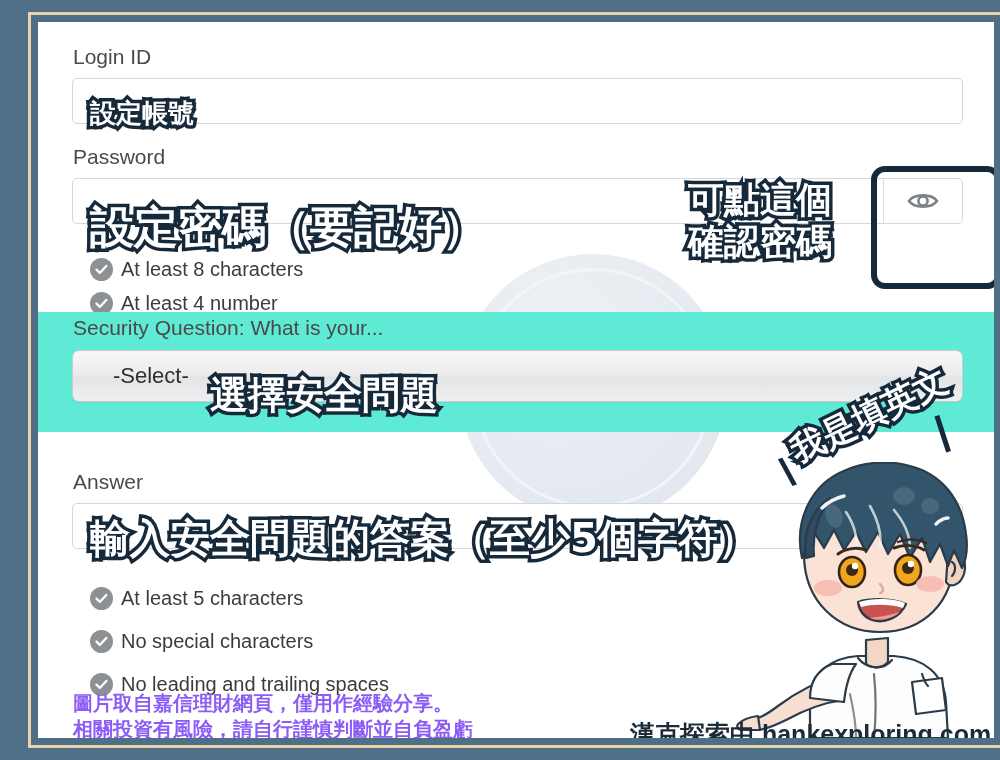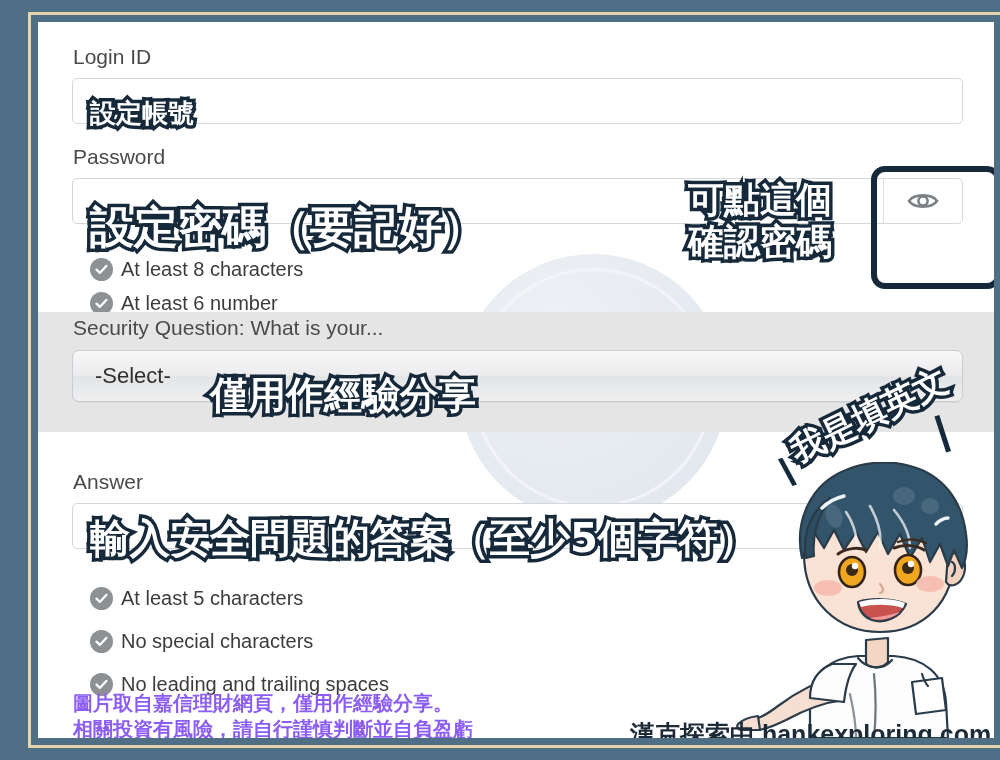--- a/index.html
+++ b/index.html
@@ -67,31 +67,31 @@
   .req-check{
     width:23px;height:23px;border-radius:50%;background:#8e9194;
     display:flex;align-items:center;justify-content:center;flex:0 0 auto;
   }
   .req-check svg{display:block;}
   .req-text{font-size:20px;color:#3c3c3c;white-space:nowrap;}
   #pw-req-1{left:52px;top:236px;}
   #pw-req-2{left:52px;top:270px;}
   
   #secq-block{
-    position:absolute;left:0px;top:290px;width:956px;height:120px;background:#e5e5e5;
+    position:absolute;left:0px;top:290px;width:956px;height:120px;background:#5eead4;
   }
   #secq-label{left:35px;top:4px;position:absolute;font-size:21px;color:#4a4a4a;}
   #secq-select{
     position:absolute;left:34px;top:38px;width:891px;height:52px;
     box-sizing:border-box;border:1px solid #c9ccd0;border-radius:7px;
     background:linear-gradient(180deg,#f7f7f8 0%,#ececee 48%,#e3e4e6 52%,#efeff0 100%);
     display:flex;align-items:center;
     box-shadow:0 1px 1px rgba(0,0,0,.05);
   }
-  #secq-select-text{font-size:22px;color:#2f2f2f;padding-left:22px;}
+  #secq-select-text{font-size:22px;color:#2f2f2f;padding-left:40px;}
   
   #answer-label{left:35px;top:448px;}
   #answer-input{left:34px;top:481px;width:891px;height:46px;}
   #ans-req-1{left:52px;top:565px;}
   #ans-req-2{left:52px;top:608px;}
   #ans-req-3{left:52px;top:651px;}
   
   .anno{
     position:absolute;font-weight:bold;color:#fff;
     -webkit-text-stroke:7px #16293a;
@@ -166,30 +166,30 @@
           </svg>
       </span>
       <span class="req-text">At least 8 characters</span>
     </div>
     <div class="req" id="pw-req-2">
       <span class="req-check">
         <svg width="13" height="11" viewBox="0 0 13 11">
             <path d="M1.5 5.6 L4.8 8.9 L11.3 1.9" fill="none" stroke="#fff" stroke-width="2.2" stroke-linecap="round" stroke-linejoin="round"></path>
           </svg>
       </span>
-      <span class="req-text">At least 6 number</span>
+      <span class="req-text">At least 4 number</span>
     </div>
 
     <div id="secq-block">
       <div id="secq-label">Security Question: What is your...</div>
       <div id="secq-select">
         <span id="secq-select-text">-Select-</span>
       </div>
     </div>
-    <div class="anno" id="anno-select">僅用作經驗分享</div>
+    <div class="anno" id="anno-select">選擇安全問題</div>
 
     <div class="field-label" id="answer-label">Answer</div>
     <div class="text-input" id="answer-input"></div>
     <div class="anno" id="anno-answer">輸入安全問題的答案（至少5個字符）</div>
 
     <div class="anno-slash" id="slash-left">\</div>
     <div class="anno" id="anno-english">我是填英文</div>
     <div class="anno-slash" id="slash-right">|</div>
 
     <div class="req" id="ans-req-1">

